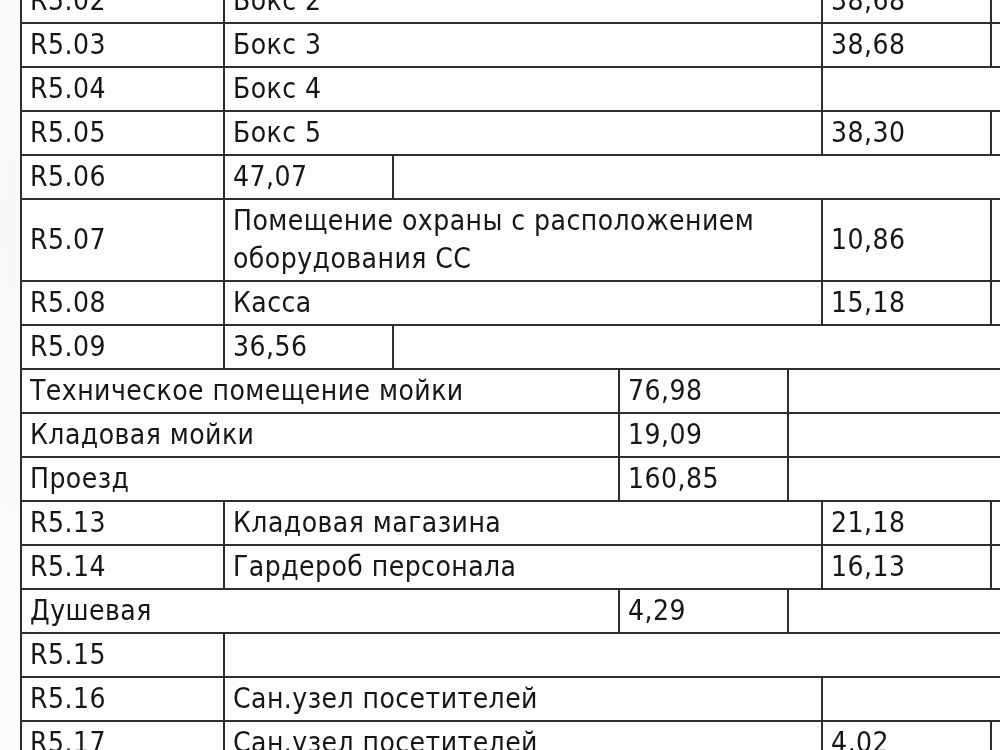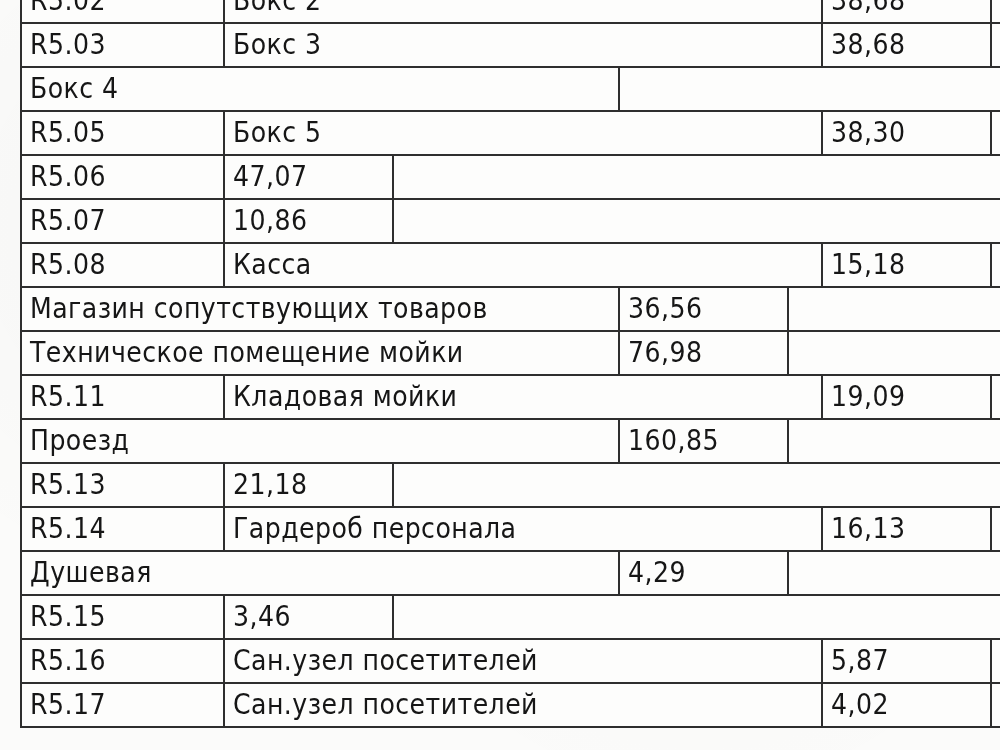--- a/index.html
+++ b/index.html
@@ -90,20 +90,23 @@
       </div>
     <div class="cell c-name">
         <span class="txt">Бокс 3</span>
       </div>
     <div class="cell c-area">
         <span class="txt">38,68</span>
       </div>
     <div class="cell c-extra"></div>
   </div>
     <div class="row">
+    <div class="cell c-id">
+        <span class="txt">R5.04</span>
+      </div>
     <div class="cell c-name">
         <span class="txt">Бокс 4</span>
       </div>
     <div class="cell c-extra"></div>
   </div>
     <div class="row">
     <div class="cell c-id">
         <span class="txt">R5.05</span>
       </div>
     <div class="cell c-name">
@@ -120,59 +123,60 @@
       </div>
     <div class="cell c-area">
         <span class="txt">47,07</span>
       </div>
     <div class="cell c-extra"></div>
   </div>
     <div class="row">
     <div class="cell c-id">
         <span class="txt">R5.07</span>
       </div>
+    <div class="cell c-name">
+        <span class="txt">Помещение охраны с расположением
+оборудования СС</span>
+      </div>
     <div class="cell c-area">
         <span class="txt">10,86</span>
       </div>
     <div class="cell c-extra"></div>
   </div>
     <div class="row">
     <div class="cell c-id">
         <span class="txt">R5.08</span>
       </div>
     <div class="cell c-name">
         <span class="txt">Касса</span>
       </div>
     <div class="cell c-area">
         <span class="txt">15,18</span>
       </div>
     <div class="cell c-extra"></div>
   </div>
     <div class="row">
-    <div class="cell c-name">
-        <span class="txt">Магазин сопутствующих товаров</span>
+    <div class="cell c-id">
+        <span class="txt">R5.09</span>
       </div>
     <div class="cell c-area">
         <span class="txt">36,56</span>
       </div>
     <div class="cell c-extra"></div>
   </div>
     <div class="row">
     <div class="cell c-name">
         <span class="txt">Техническое помещение мойки</span>
       </div>
     <div class="cell c-area">
         <span class="txt">76,98</span>
       </div>
     <div class="cell c-extra"></div>
   </div>
     <div class="row">
-    <div class="cell c-id">
-        <span class="txt">R5.11</span>
-      </div>
     <div class="cell c-name">
         <span class="txt">Кладовая мойки</span>
       </div>
     <div class="cell c-area">
         <span class="txt">19,09</span>
       </div>
     <div class="cell c-extra"></div>
   </div>
     <div class="row">
     <div class="cell c-name">
@@ -180,20 +184,23 @@
       </div>
     <div class="cell c-area">
         <span class="txt">160,85</span>
       </div>
     <div class="cell c-extra"></div>
   </div>
     <div class="row">
     <div class="cell c-id">
         <span class="txt">R5.13</span>
       </div>
+    <div class="cell c-name">
+        <span class="txt">Кладовая магазина</span>
+      </div>
     <div class="cell c-area">
         <span class="txt">21,18</span>
       </div>
     <div class="cell c-extra"></div>
   </div>
     <div class="row">
     <div class="cell c-id">
         <span class="txt">R5.14</span>
       </div>
     <div class="cell c-name">
@@ -210,35 +217,29 @@
       </div>
     <div class="cell c-area">
         <span class="txt">4,29</span>
       </div>
     <div class="cell c-extra"></div>
   </div>
     <div class="row">
     <div class="cell c-id">
         <span class="txt">R5.15</span>
       </div>
-    <div class="cell c-area">
-        <span class="txt">3,46</span>
-      </div>
     <div class="cell c-extra"></div>
   </div>
     <div class="row">
     <div class="cell c-id">
         <span class="txt">R5.16</span>
       </div>
     <div class="cell c-name">
         <span class="txt">Сан.узел посетителей</span>
       </div>
-    <div class="cell c-area">
-        <span class="txt">5,87</span>
-      </div>
     <div class="cell c-extra"></div>
   </div>
     <div class="row">
     <div class="cell c-id">
         <span class="txt">R5.17</span>
       </div>
     <div class="cell c-name">
         <span class="txt">Сан.узел посетителей</span>
       </div>
     <div class="cell c-area">

